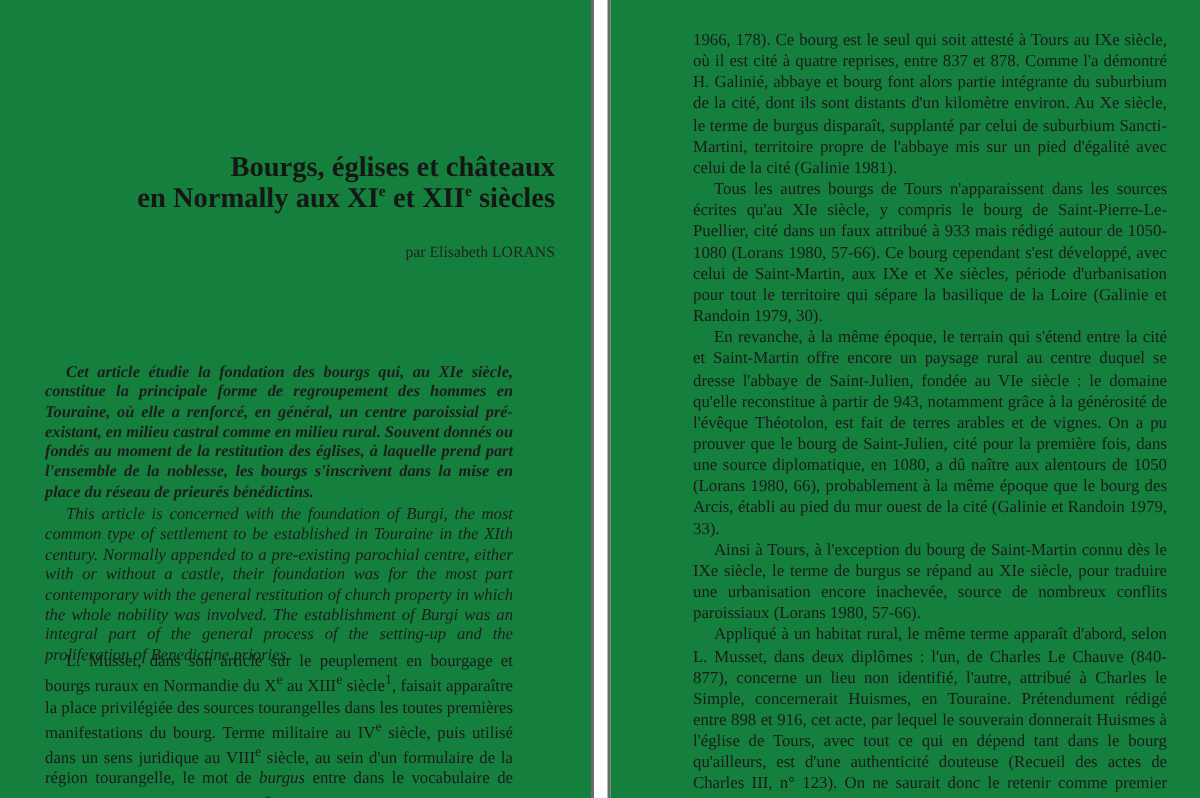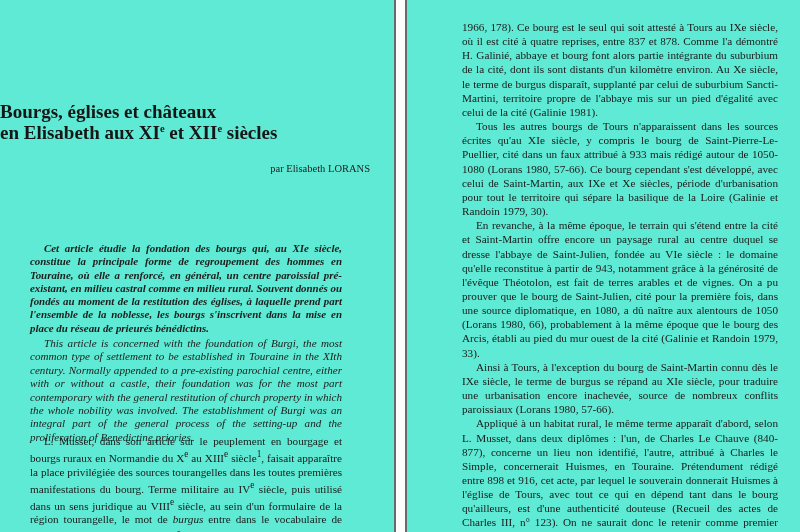--- a/index.html
+++ b/index.html
@@ -1,30 +1,30 @@
 <!DOCTYPE html>
 <html><head>
 <meta charset="utf-8">
 <style>
   html, body { margin: 0; padding: 0; }
   body {
     width: 800px; height: 532px; overflow: hidden; background: #ffffff;
     font-family: "Liberation Serif", "DejaVu Serif", serif; color: #1a1a1a;
     position: relative;
   }
-  .page { position: absolute; top: 0; height: 532px; background: #5eead4; overflow: hidden; }
+  .page { position: absolute; top: 0; height: 532px; background: #15803d; overflow: hidden; }
   .page-left { left: 0; width: 395px; }
   .page-right { left: 407px; width: 393px; }
   .divider { position: absolute; top: 0; width: 2px; height: 532px; background: #6a6a6a; }
   .divider-a { left: 394px; }
   .divider-b { left: 405px; }
   .gutter { position: absolute; left: 396px; top: 0; width: 9px; height: 532px; background: #fdfdfd; }
 
   .title {
-    position: absolute; left: 0; width: 370px; top: 101px; text-align: left;
+    position: absolute; left: 0; width: 370px; top: 101px; text-align: right;
     font-weight: bold; font-size: 19px; line-height: 21px; color: #161616;
   }
   .title sup, .body sup { font-size: 0.55em; vertical-align: 0.7em; line-height: 0; }
   .author {
     position: absolute; left: 0; width: 370px; top: 163px; text-align: right;
     font-size: 10.5px; color: #222;
   }
 
   .text { position: absolute; text-align: justify; font-size: 11.2px; }
   .abstract-fr {
@@ -45,21 +45,21 @@
   .text p.noindent { text-indent: 0; }
   .sc { font-variant: small-caps; }
   em { }
 </style>
 </head>
 <body>
 
 <div class="page page-left">
   <div class="title">
     <div>Bourgs, églises et châteaux</div>
-    <div><span>en Elisabeth aux XI</span><sup>e</sup><span> et XII</span><sup>e</sup><span> siècles</span></div>
+    <div><span>en Normally aux XI</span><sup>e</sup><span> et XII</span><sup>e</sup><span> siècles</span></div>
   </div>
   <div class="author"><span>par Elisabeth </span><span>LORANS</span></div>
 
   <div class="text abstract-fr">
     <p>Cet article étudie la fondation des bourgs qui, au XIe siècle, constitue la principale forme de regroupement des hommes en Touraine, où elle a renforcé, en général, un centre paroissial pré-existant, en milieu castral comme en milieu rural. Souvent donnés ou fondés au moment de la restitution des églises, à laquelle prend part l'ensemble de la noblesse, les bourgs s'inscrivent dans la mise en place du réseau de prieurés bénédictins.</p>
   </div>
 
   <div class="text abstract-en">
     <p>This article is concerned with the foundation of Burgi, the most common type of settlement to be established in Touraine in the XIth century. Normally appended to a pre-existing parochial centre, either with or without a castle, their foundation was for the most part contemporary with the general restitution of church property in which the whole nobility was involved. The establishment of Burgi was an integral part of the general process of the setting-up and the proliferation of Benedictine priories.</p>
   </div>

